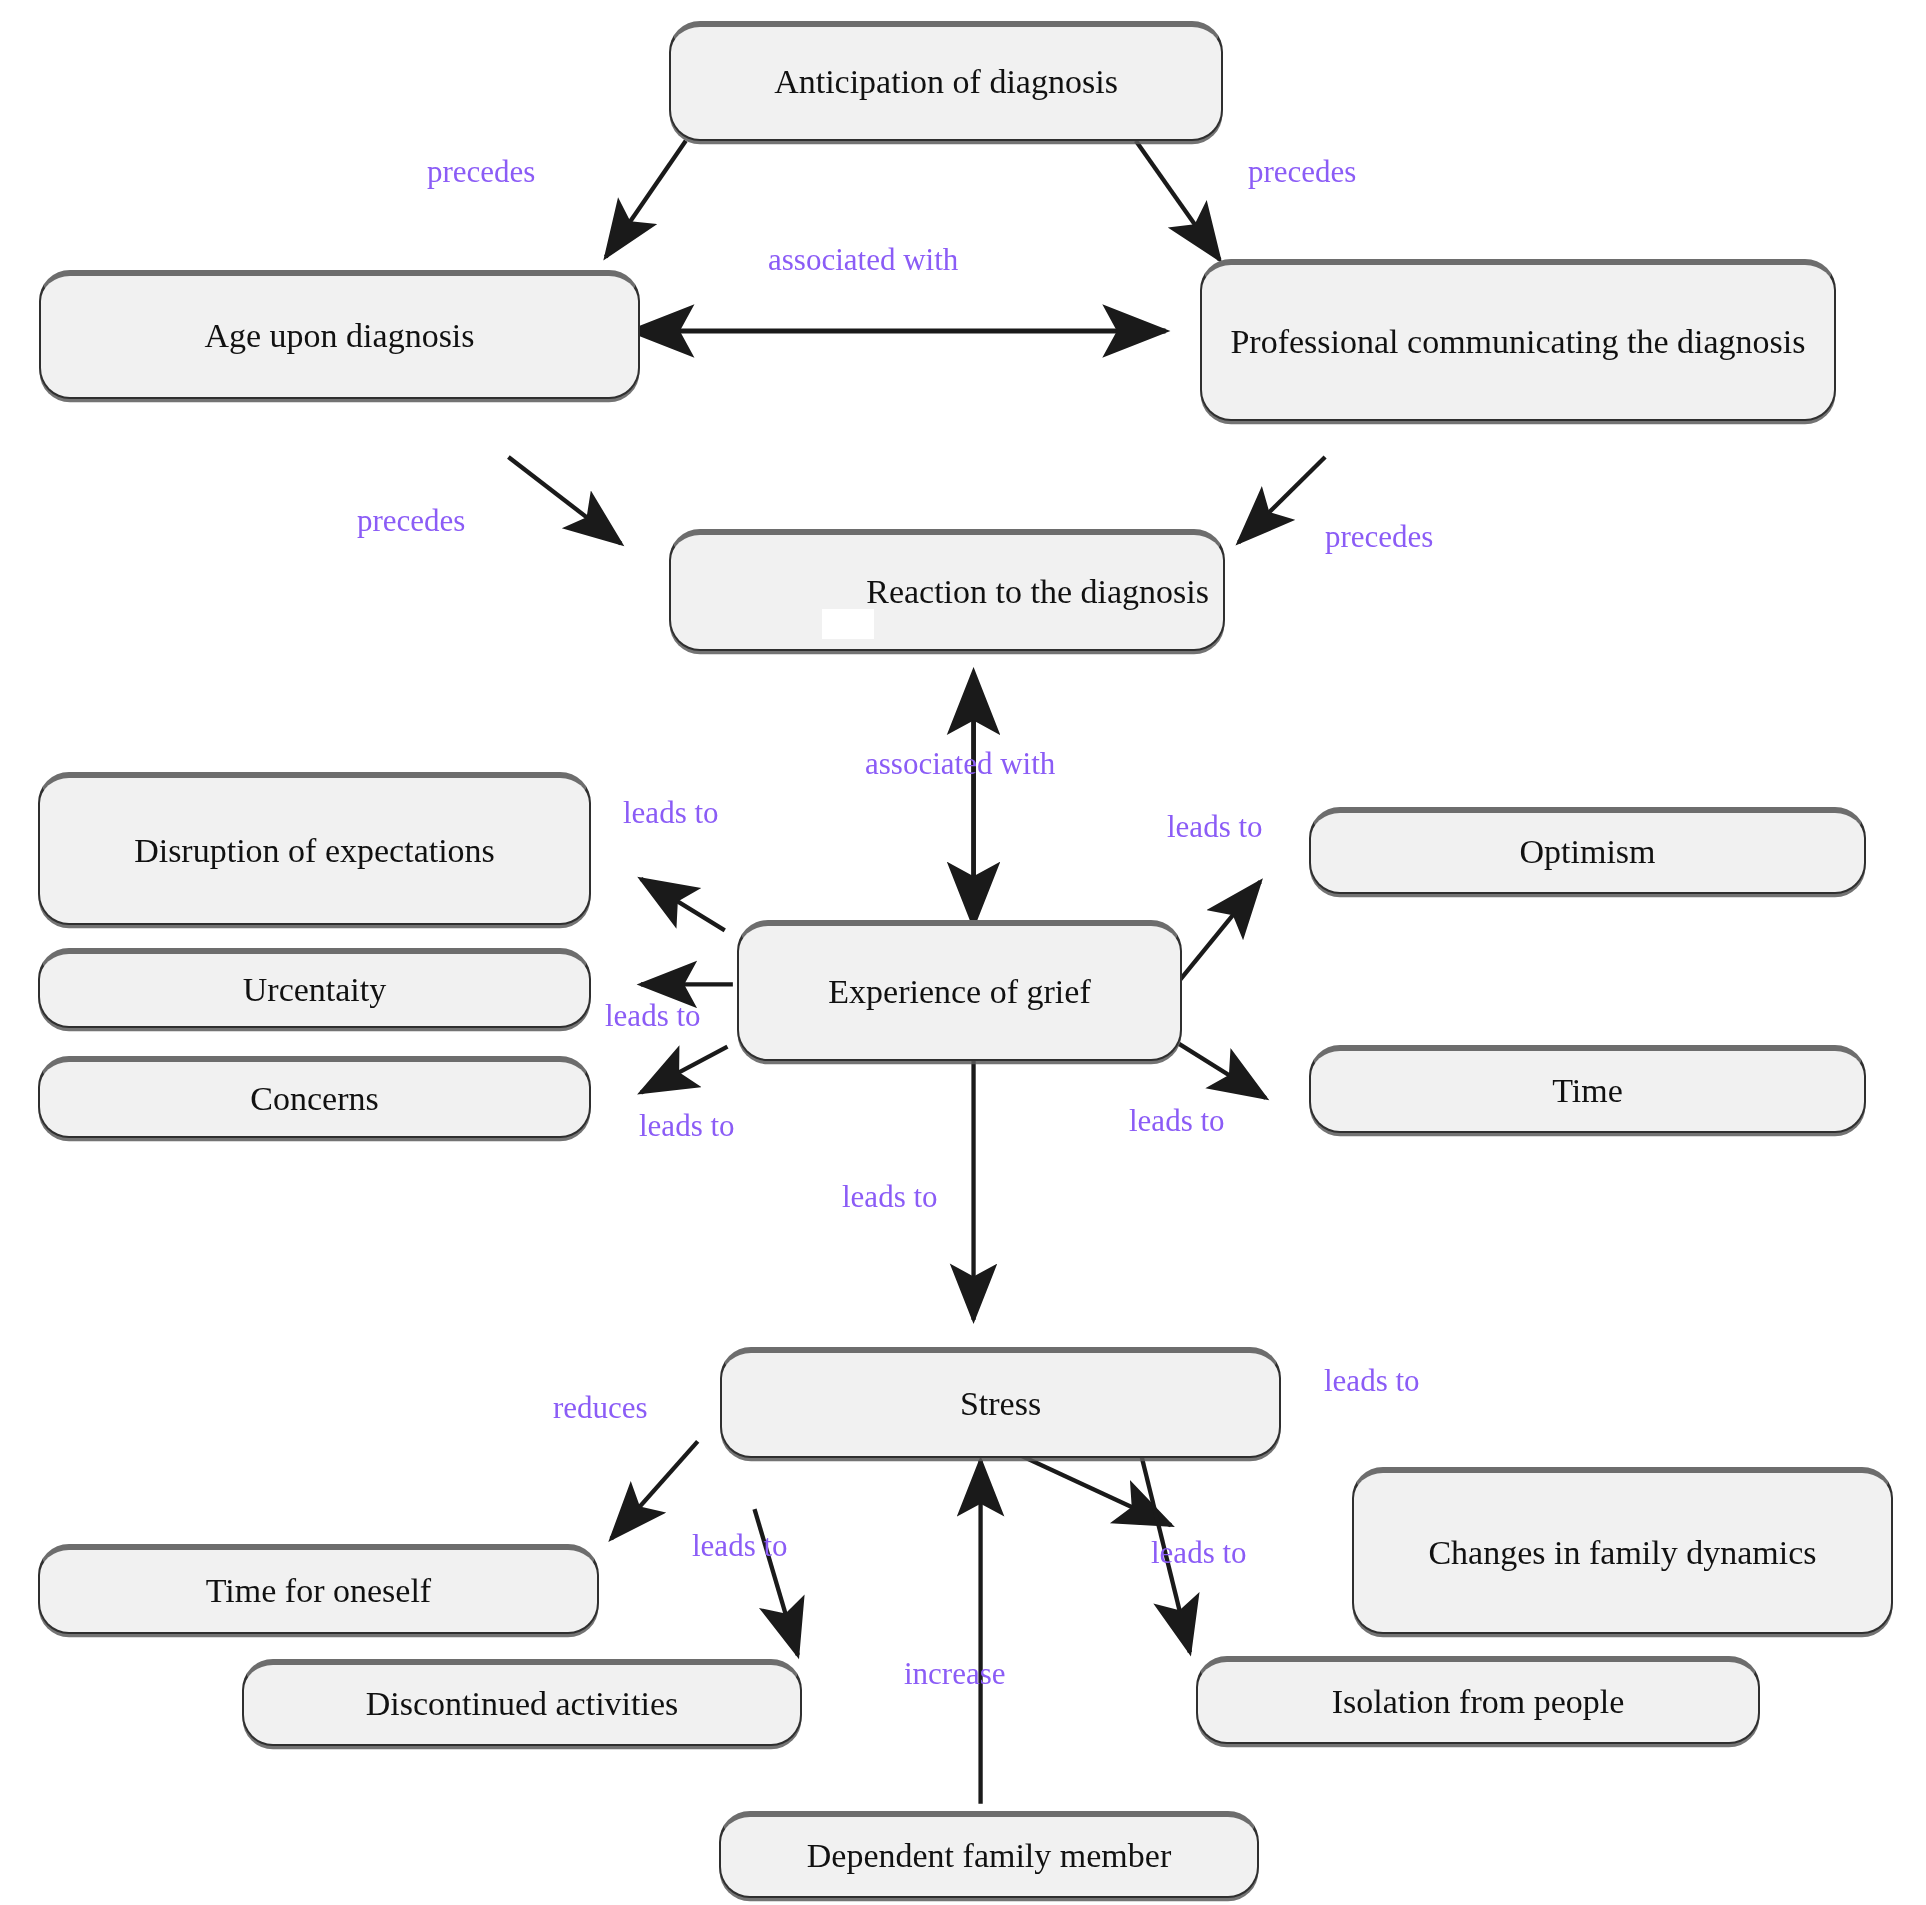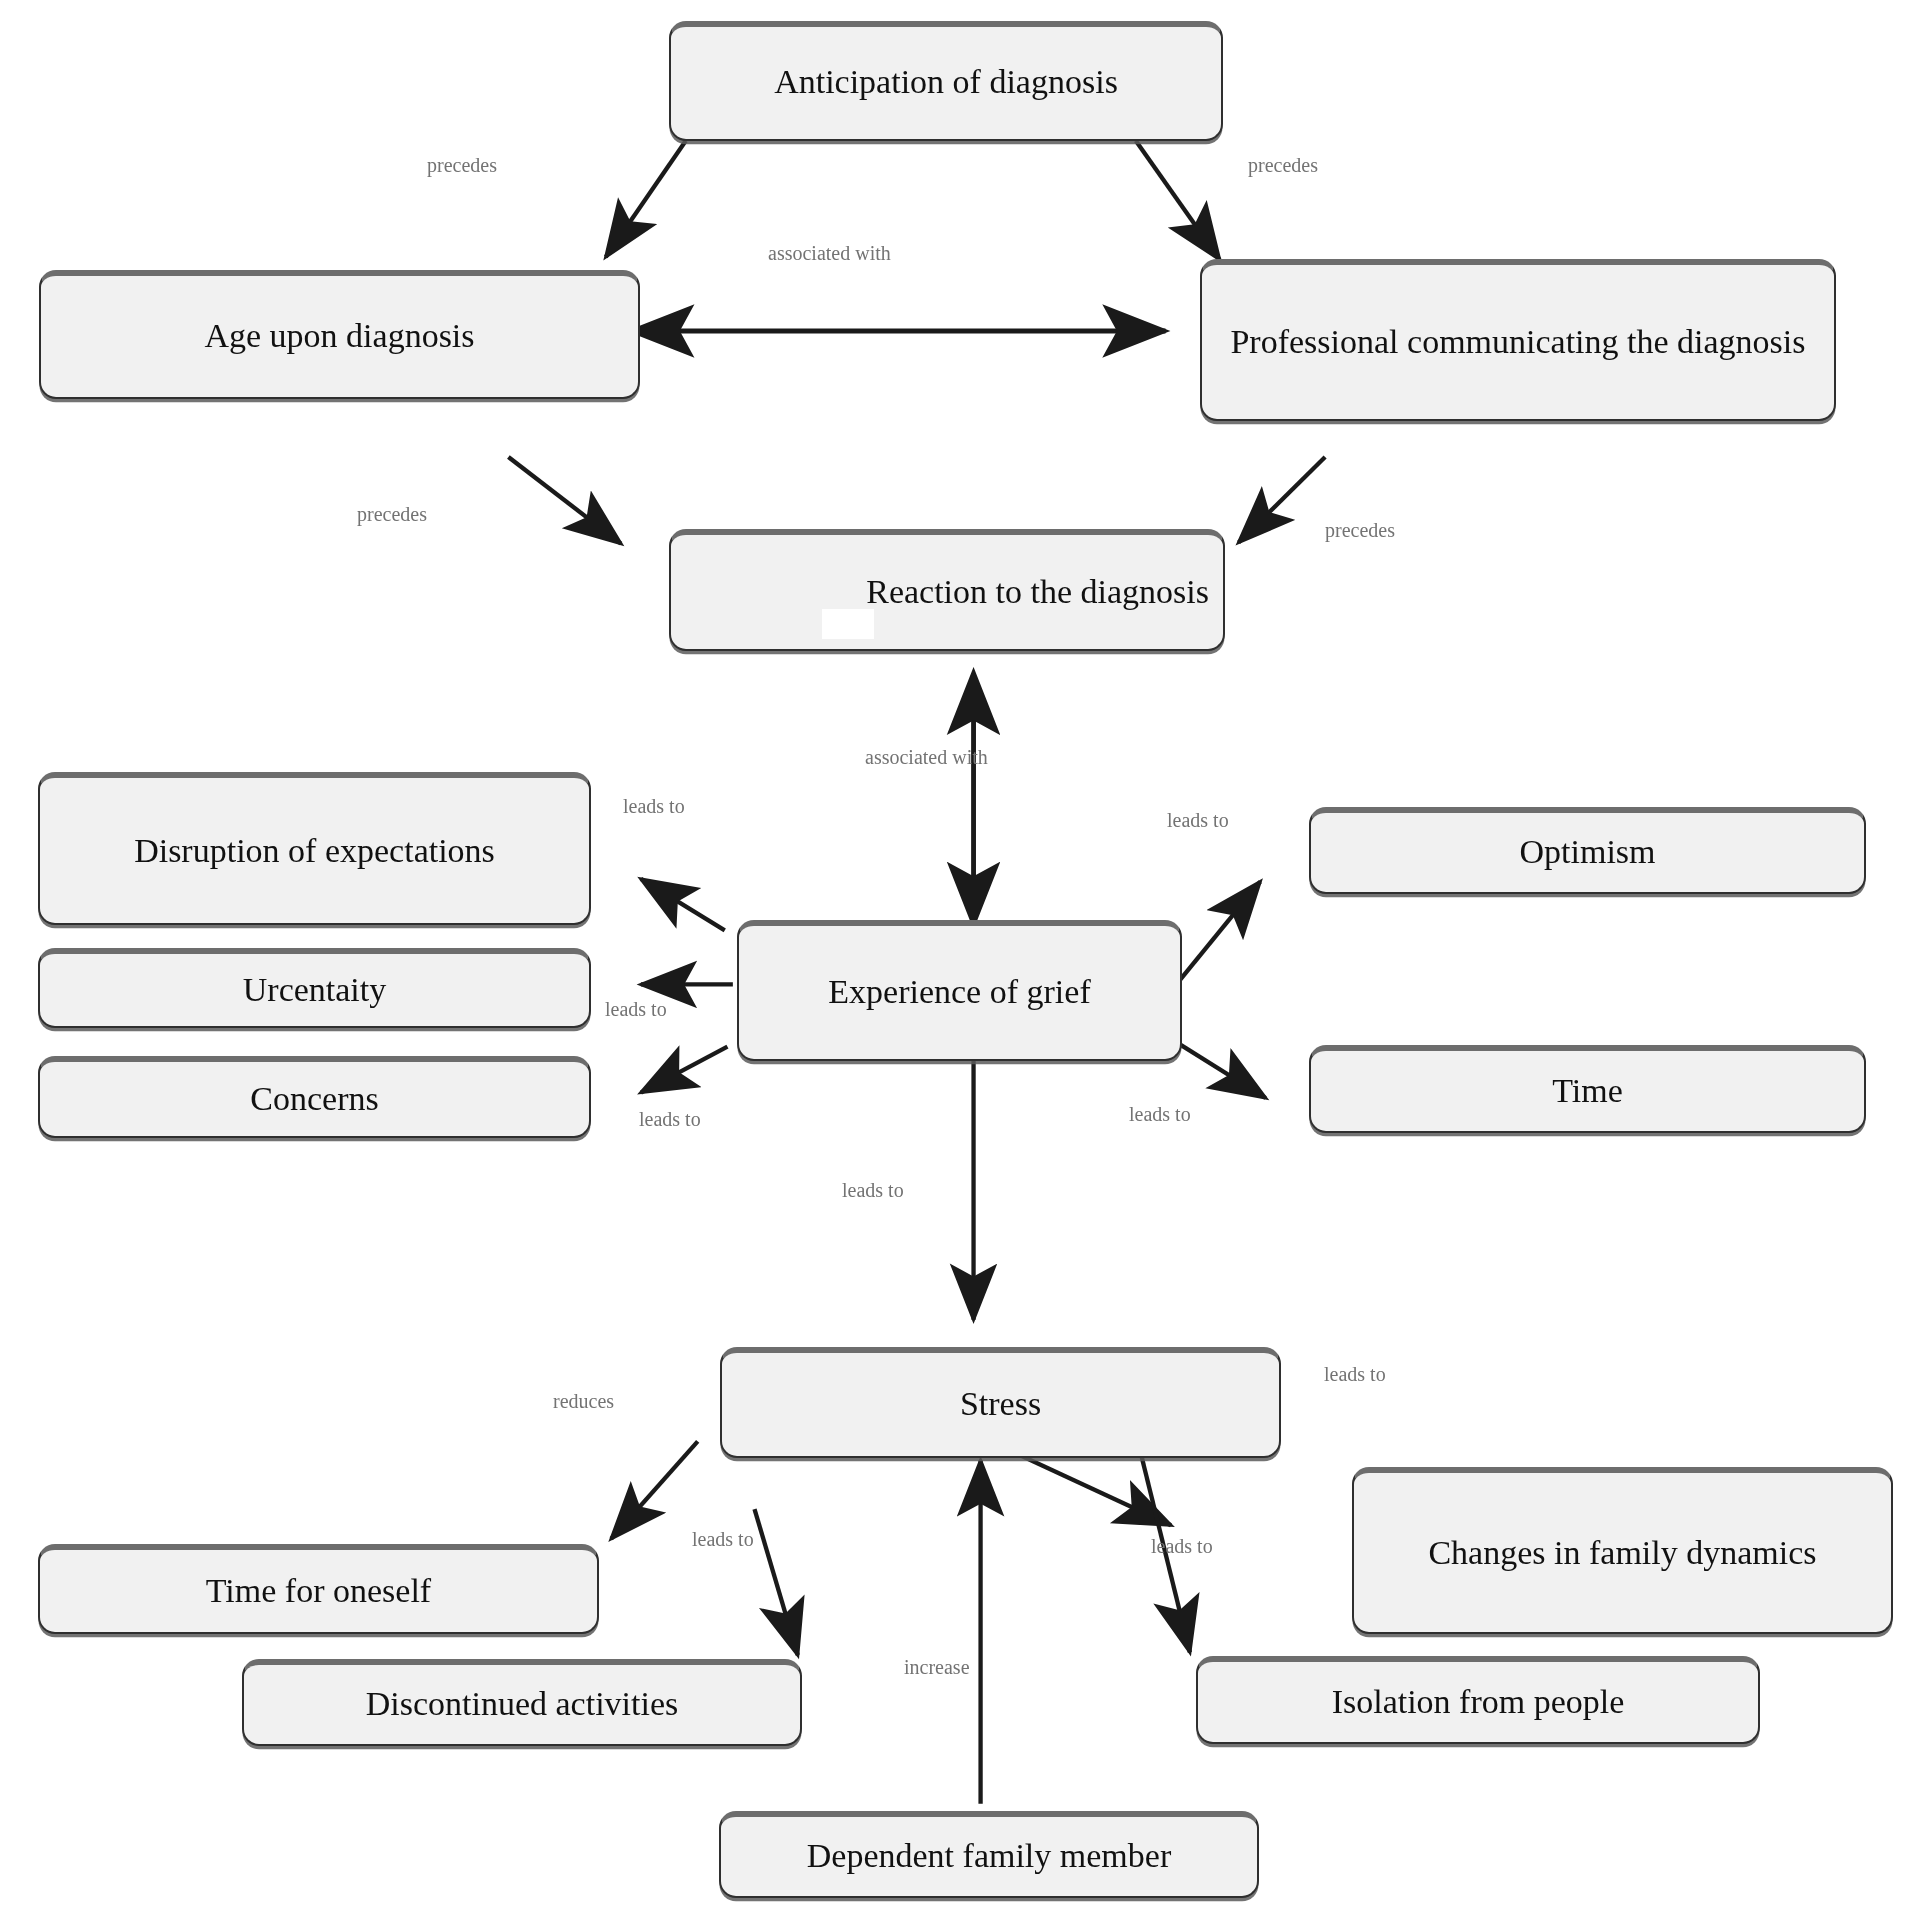--- a/index.html
+++ b/index.html
@@ -23,42 +23,42 @@
     height: 1905px;
     pointer-events: none;
   }
   .node {
     position: absolute;
     box-sizing: border-box;
     background: #f1f1f1;
     border: 2.2px solid #2f2f2f;
     border-top-width: 6px;
     border-top-color: #6d6d6d;
-    border-radius: 17px;
+    border-radius: 31px;
     display: flex;
     align-items: center;
     justify-content: center;
     text-align: center;
     color: #111111;
     font-size: 34px;
     line-height: 1.55;
     padding: 2.2px 14px;
     box-shadow: 0 3.8px 0 -0.5px rgba(90,90,90,0.85);
   }
   .node .lbl {
     display: block;
     width: 100%;
   }
   .node.two-line {
     line-height: 1.75;
   }
   .edge-label {
     position: absolute;
-    font-size: 20px;
-    color: #737373;
+    font-size: 31px;
+    color: #8b5cf6;
     white-space: nowrap;
     font-family: "Liberation Serif", "DejaVu Serif", serif;
   }
   .artifact {
     position: absolute;
     background: #ffffff;
   }
 </style>
 </head>
 <body>

